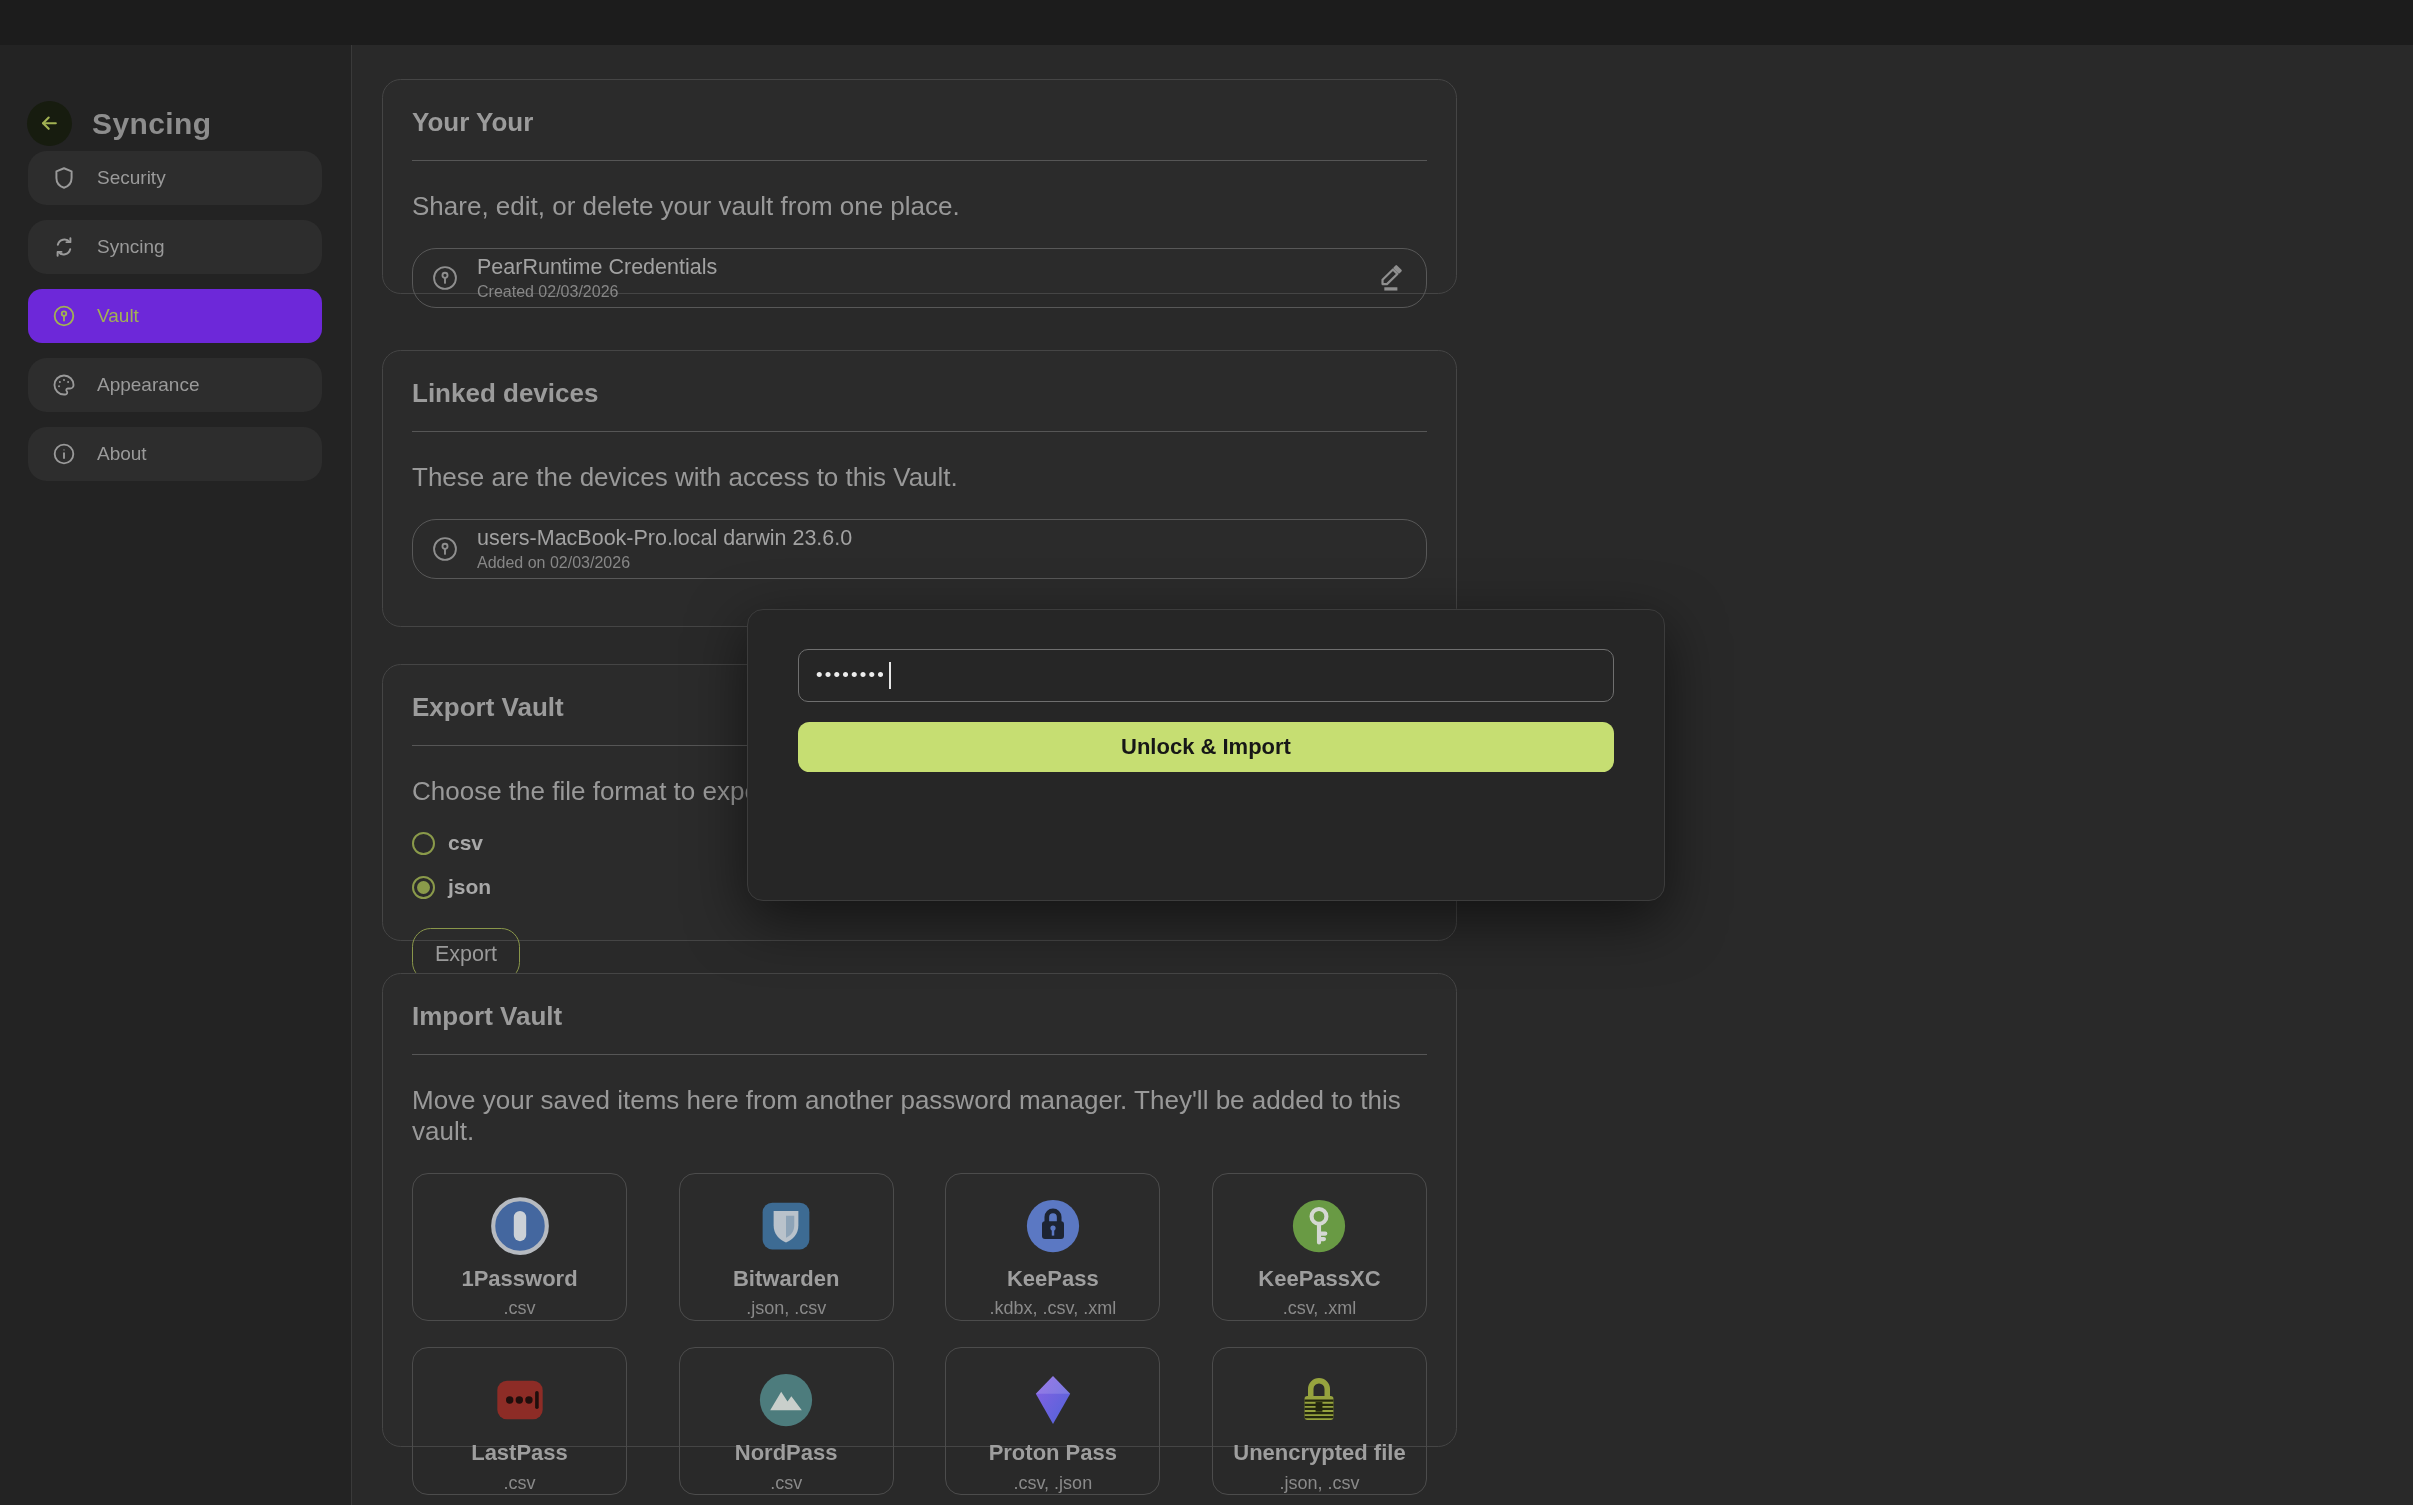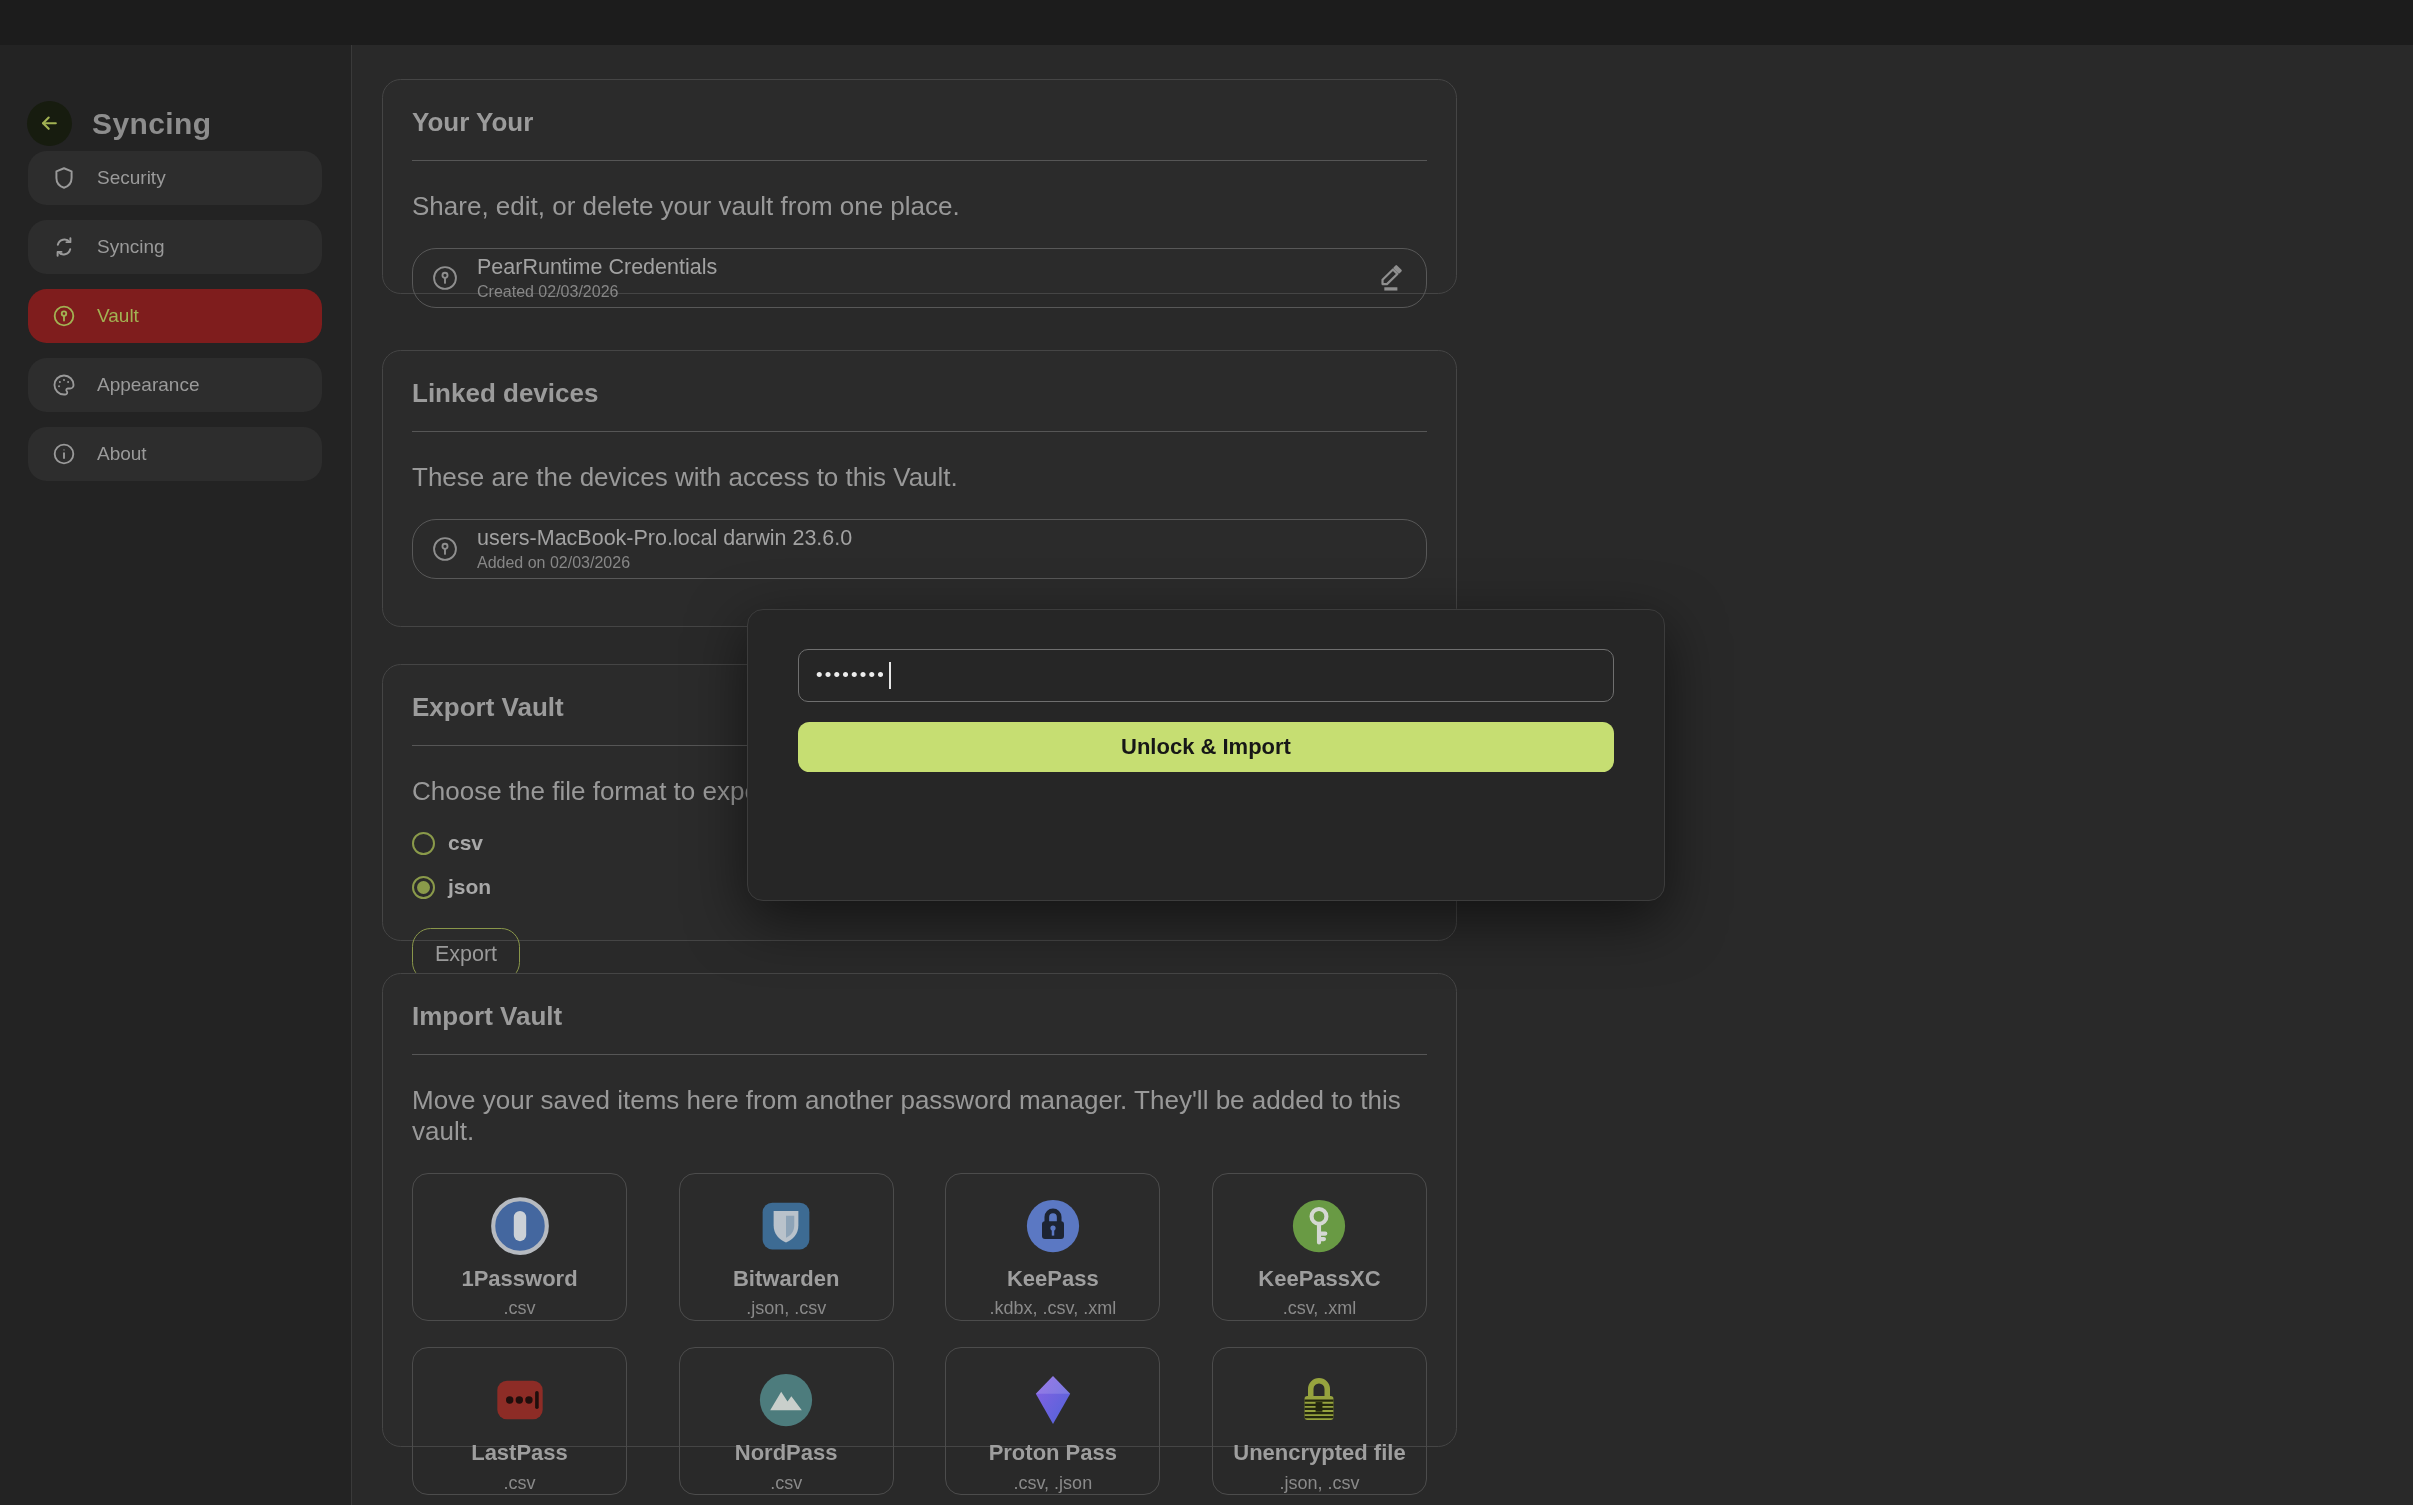--- a/index.html
+++ b/index.html
@@ -17,21 +17,21 @@
   
   .sidebar { position:absolute; left:0; top:45px; width:352px; height:1461px;
              background:#232323; border-right:1.4px solid #3a3a3a; }
   .sidebar-header { position:absolute; left:27px; top:56px; display:flex; align-items:center; gap:20px; }
   .back-btn { width:45px; height:45px; border-radius:50%; background:#171c0f; border:none;
               display:flex; align-items:center; justify-content:center; color:#a2b253; cursor:pointer; padding:0; }
   .sidebar-title { margin:0; font-size:30px; font-weight:700; color:#8d8d8d; letter-spacing:0.4px; }
   .sidebar-items { position:absolute; left:28px; top:106px; width:294px; display:flex; flex-direction:column; gap:15px; }
   .side-item { height:54px; border-radius:18.7px; background:#2d2d2d; display:flex; align-items:center;
                padding-left:23px; gap:20px; color:#9a9a9a; cursor:pointer; }
-  .side-item.active { background:#7f1d1d; color:#a2b253; }
+  .side-item.active { background:#6d28d9; color:#a2b253;border-radius:14px; }
   .si-icon { display:flex; }
   .si-icon svg { display:block; }
   .si-label { font-size:19px; font-weight:400; }
 
   
   .card { position:absolute; left:382px; width:1075px; background:#2b2b2b;
           border:1.4px solid #454545; border-radius:18.7px; padding:27px 29px 0; }
   #card-your-vault { top:79px;  height:215px; }
   #card-linked     { top:350px;  height:277px; }
   #card-export     { top:664px;  height:277px; }

